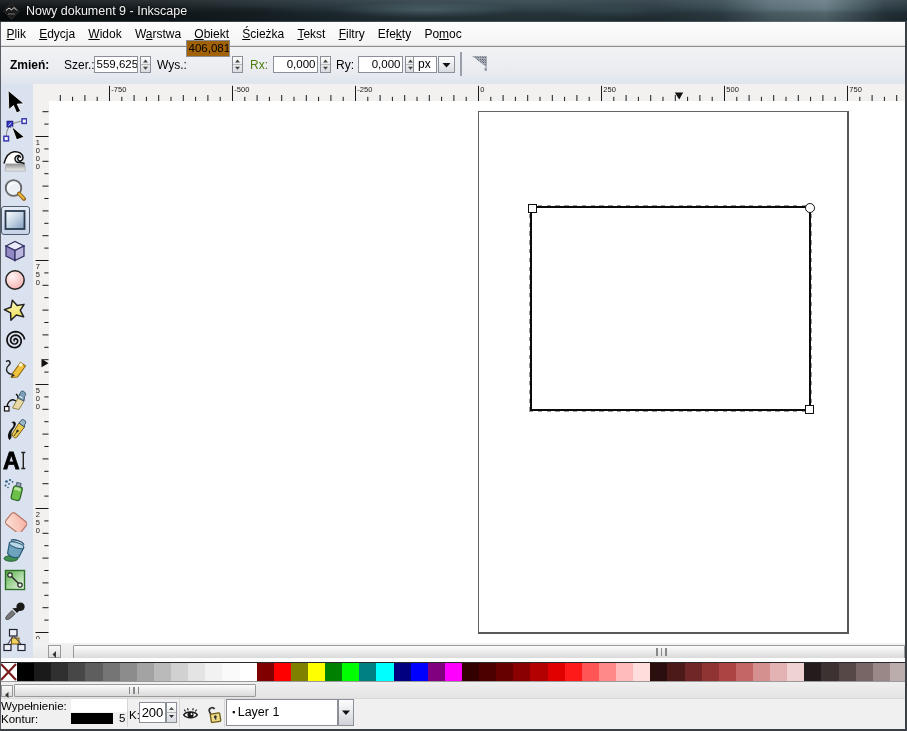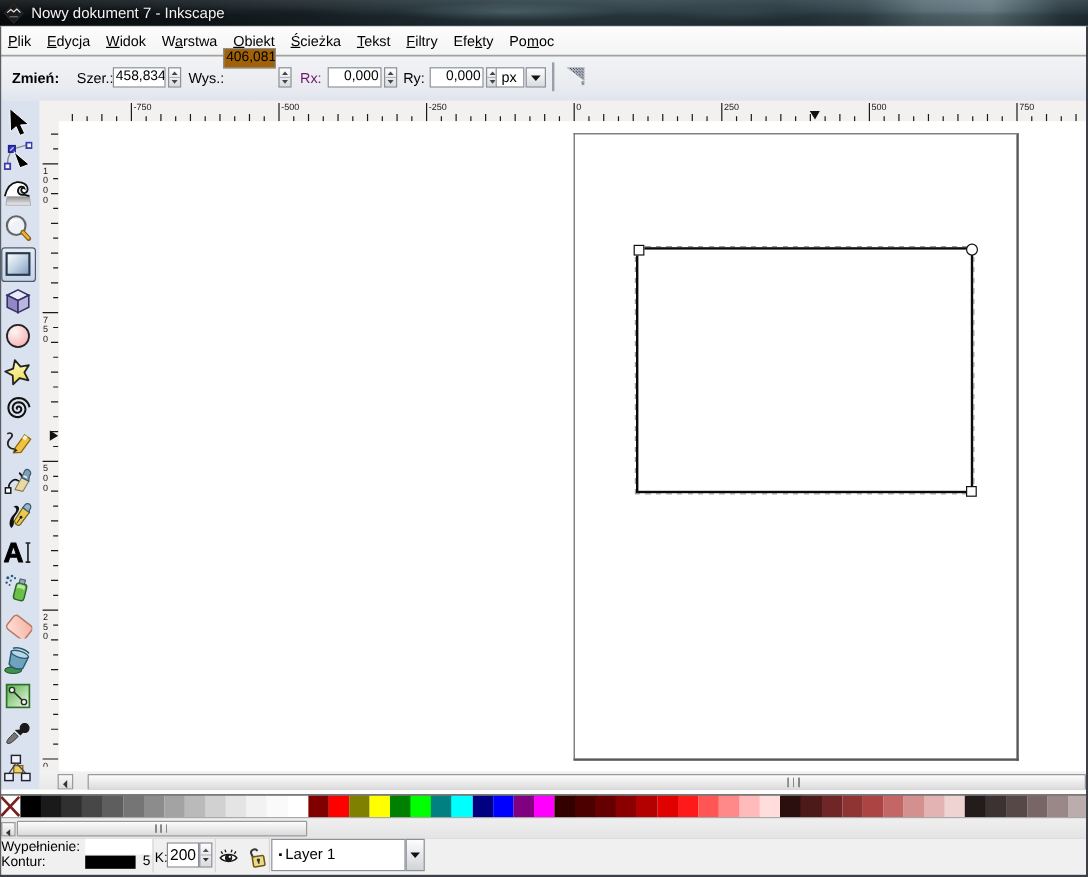--- a/index.html
+++ b/index.html
@@ -9,41 +9,41 @@
 <div class="abs" style="left:0;top:0;width:907px;height:22px;background:linear-gradient(rgba(255,255,255,0.10),rgba(255,255,255,0.02) 40%,rgba(0,0,0,0.18) 60%,rgba(0,0,0,0.28))"></div>
 <div class="abs" style="left:330px;top:2px;width:190px;height:16px;background:radial-gradient(ellipse at center,rgba(140,170,175,0.28),rgba(140,170,175,0) 70%)"></div>
 <div class="abs" style="left:555px;top:4px;width:120px;height:14px;background:radial-gradient(ellipse at center,rgba(60,80,85,0.5),rgba(60,80,85,0) 75%)"></div>
 <div class="abs" style="left:180px;top:6px;width:120px;height:12px;background:radial-gradient(ellipse at center,rgba(20,26,30,0.6),rgba(20,26,30,0) 75%)"></div>
 <div class="abs" style="left:0;top:21px;width:907px;height:1px;background:rgba(130,150,155,0.35)"></div>
 <svg class="abs" style="left:3px;top:3px" width="17" height="17" viewBox="0 0 17 17">
 <polygon points="8.5,0.5 16.5,8 8.5,16.5 0.5,8" fill="#1c1c1c" stroke="#3a3a3a" stroke-width="0.6"></polygon>
 <path d="M3,7.5 L6,5 L8.5,7 L11,4.5 L14,7.5" stroke="#e8e8e8" stroke-width="1" fill="none"></path>
 <path d="M5,11 L12,11" stroke="#888" stroke-width="0.8"></path>
     </svg>
-<div class="abs" style="left:26px;top:3.5px;font-size:12.5px;color:#f2f2f2;text-shadow:0 0 3px #000">Nowy dokument 7 - Inkscape</div>
+<div class="abs" style="left:26px;top:3.5px;font-size:12.5px;color:#f2f2f2;text-shadow:0 0 3px #000">Nowy dokument 9 - Inkscape</div>
 </div>
 <div class="abs" style="left:0;top:22px;width:907px;height:24px;background:linear-gradient(#fdfdfd,#f4f4f4);border-bottom:1px solid #e0e0e0;box-sizing:border-box;font-size:12px;color:#000;white-space:nowrap"><span style="display:inline-block;padding:5px 6.6px 0 6.6px"><span style="text-decoration:underline">P</span>lik</span><span style="display:inline-block;padding:5px 6.6px 0 6.6px"><span style="text-decoration:underline">E</span>dycja</span><span style="display:inline-block;padding:5px 6.6px 0 6.6px"><span style="text-decoration:underline">W</span>idok</span><span style="display:inline-block;padding:5px 6.6px 0 6.6px">W<span style="text-decoration:underline">a</span>rstwa</span><span style="display:inline-block;padding:5px 6.6px 0 6.6px"><span style="text-decoration:underline">O</span>biekt</span><span style="display:inline-block;padding:5px 6.6px 0 6.6px"><span style="text-decoration:underline">Ś</span>cieżka</span><span style="display:inline-block;padding:5px 6.6px 0 6.6px"><span style="text-decoration:underline">T</span>ekst</span><span style="display:inline-block;padding:5px 6.6px 0 6.6px"><span style="text-decoration:underline">F</span>iltry</span><span style="display:inline-block;padding:5px 6.6px 0 6.6px">Efe<span style="text-decoration:underline">k</span>ty</span><span style="display:inline-block;padding:5px 6.6px 0 6.6px">Po<span style="text-decoration:underline">m</span>oc</span></div>
 <div class="abs" style="left:0;top:46px;width:907px;height:38px;
 background:linear-gradient(#f2f3f5,#e9ebf0 70%,#dfe4ee);border-top:1px solid #8e8e8e;box-sizing:border-box"></div>
 <div class="abs" style="left:10px;top:58px;font-size:12px;font-weight:bold;color:#000">Zmień:</div>
 <div class="abs" style="left:64px;top:58px;font-size:12px;color:#000">Szer.:</div>
-<div style="position:absolute;left:94px;top:56px;width:44px;height:17px;background:#fff;border:1px solid #8b8f98;box-sizing:border-box;font-size:11.5px;line-height:15px;text-align:right;padding:0 1.5px;color:#000;overflow:hidden;white-space:nowrap">458,834</div>
+<div style="position:absolute;left:94px;top:56px;width:44px;height:17px;background:#fff;border:1px solid #8b8f98;box-sizing:border-box;font-size:11.5px;line-height:15px;text-align:right;padding:0 1.5px;color:#000;overflow:hidden;white-space:nowrap">559,625</div>
 <div style="position:absolute;left:140px;top:56px;width:11px;height:17px;box-sizing:border-box;background:linear-gradient(#fdfdfd,#d8dbe0);border:1px solid #8b8f98"><svg width="9" height="15">
       <path d="M2.0,5.5 l2.5,-3 l2.5,3 Z" fill="#444"></path>
       <line x1="0" y1="7.5" x2="9" y2="7.5" stroke="#aaa" stroke-width="0.8"></line>
       <path d="M2.0,9.7 l2.5,3 l2.5,-3 Z" fill="#444"></path>
     </svg></div>
 <div class="abs" style="left:157px;top:58px;font-size:12px;color:#000">Wys.:</div>
 <div style="position:absolute;left:186px;top:40px;width:44px;height:17px;background:#a16207;border:1px solid #8b8f98;box-sizing:border-box;font-size:11.5px;line-height:15px;text-align:right;padding:0 1.5px;color:#000;overflow:hidden;white-space:nowrap">406,081</div>
 <div style="position:absolute;left:232px;top:56px;width:11px;height:17px;box-sizing:border-box;background:linear-gradient(#fdfdfd,#d8dbe0);border:1px solid #8b8f98"><svg width="9" height="15">
       <path d="M2.0,5.5 l2.5,-3 l2.5,3 Z" fill="#444"></path>
       <line x1="0" y1="7.5" x2="9" y2="7.5" stroke="#aaa" stroke-width="0.8"></line>
       <path d="M2.0,9.7 l2.5,3 l2.5,-3 Z" fill="#444"></path>
     </svg></div>
-<div class="abs" style="left:250px;top:58px;font-size:12px;color:#701a75">Rx:</div>
+<div class="abs" style="left:250px;top:58px;font-size:12px;color:#4d7c0f">Rx:</div>
 <div style="position:absolute;left:273px;top:56px;width:45px;height:17px;background:#fff;border:1px solid #8b8f98;box-sizing:border-box;font-size:11.5px;line-height:15px;text-align:right;padding:0 1.5px;color:#000;overflow:hidden;white-space:nowrap">0,000</div>
 <div style="position:absolute;left:320px;top:56px;width:11px;height:17px;box-sizing:border-box;background:linear-gradient(#fdfdfd,#d8dbe0);border:1px solid #8b8f98"><svg width="9" height="15">
       <path d="M2.0,5.5 l2.5,-3 l2.5,3 Z" fill="#444"></path>
       <line x1="0" y1="7.5" x2="9" y2="7.5" stroke="#aaa" stroke-width="0.8"></line>
       <path d="M2.0,9.7 l2.5,3 l2.5,-3 Z" fill="#444"></path>
     </svg></div>
 <div class="abs" style="left:336px;top:58px;font-size:12px;color:#000">Ry:</div>
 <div style="position:absolute;left:358px;top:56px;width:45px;height:17px;background:#fff;border:1px solid #8b8f98;box-sizing:border-box;font-size:11.5px;line-height:15px;text-align:right;padding:0 1.5px;color:#000;overflow:hidden;white-space:nowrap">0,000</div>
 <div style="position:absolute;left:405px;top:56px;width:11px;height:17px;box-sizing:border-box;background:linear-gradient(#fdfdfd,#d8dbe0);border:1px solid #8b8f98"><svg width="9" height="15">
       <path d="M2.0,5.5 l2.5,-3 l2.5,3 Z" fill="#444"></path>

